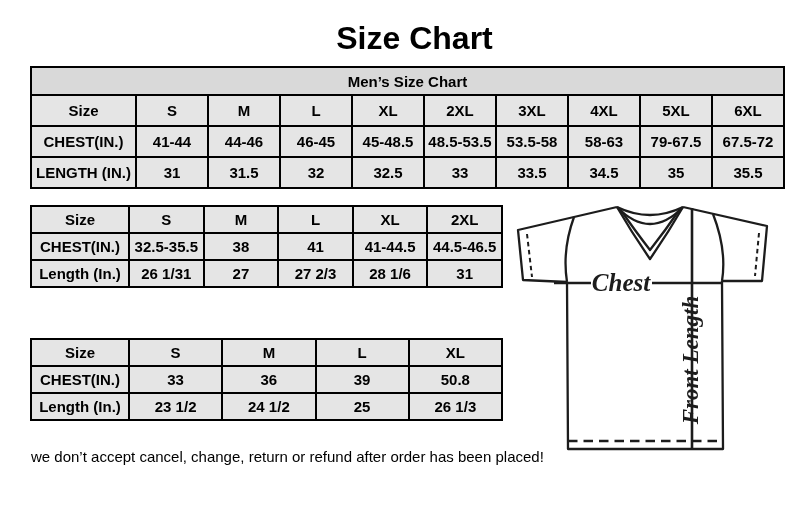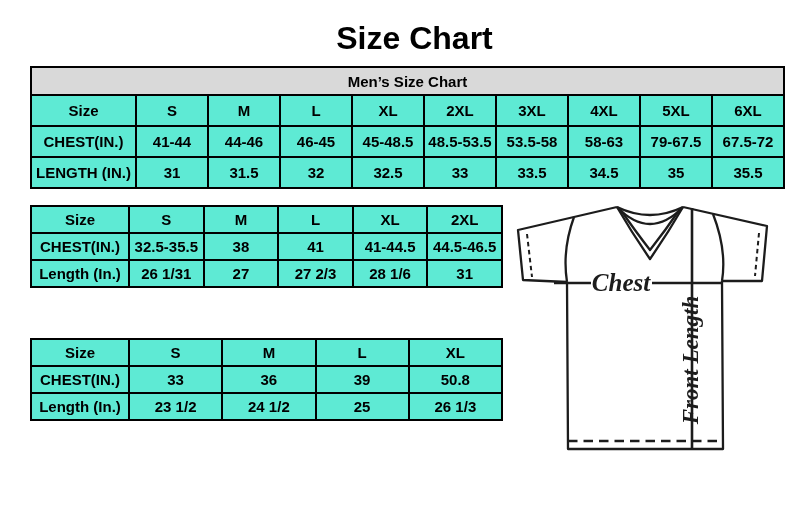--- a/index.html
+++ b/index.html
@@ -1,20 +1,20 @@
 <!DOCTYPE html>
 <html><head>
 <meta charset="utf-8">
 <style>
   html,body{margin:0;padding:0;background:#fff}
   .page{position:relative;width:805px;height:512px;background:#fff;color:#000;
         font-family:"Liberation Sans",sans-serif;overflow:hidden}
   .title{position:absolute;top:20px;left:12px;width:100%;margin:0;text-align:center;
          font-size:32px;font-weight:bold;letter-spacing:0}
-  table.size-table{position:absolute;border-collapse:collapse;table-layout:fixed;background:#5eead4}
+  table.size-table{position:absolute;border-collapse:collapse;table-layout:fixed;background:#e5e5e5}
   table.size-table td{border:2px solid #000;text-align:center;vertical-align:middle;
          font-weight:bold;font-size:15px;padding:0 1px;overflow:hidden;white-space:nowrap}
   td.thead{background:#d9d9d9;font-size:16px}
   .mens{left:30px;top:66px;width:755px}
   .mens tr{height:31px}
   .mens tr.head{height:28px}
   .womens{left:30px;top:205px;width:473px}
   .womens tr{height:27px}
   .womens tr.head{height:28px}
   .youth{left:30px;top:338px;width:473px}
@@ -157,20 +157,21 @@
         <td>Length (In.)</td>
         <td>23 1/2</td>
         <td>24 1/2</td>
         <td>25</td>
         <td>26 1/3</td>
       </tr>
     </tbody>
   </table>
 
   <div class="disclaimer">
+    <div>we don’t accept cancel, change, return or refund after order has been placed!</div>
   </div>
 
   <svg class="shirt" viewBox="0 0 290 270" aria-hidden="true">
 
     <path d="M107,12 L8,35 L13,85 L57,87"></path>
     <path class="dash" d="M17,39 L22,82"></path>
     <path d="M64,22 Q52,55 57,87"></path>
 
     <path d="M173,12 L257,31 L252,86 L212,86"></path>
     <path class="dash" d="M249,38 L245,81"></path>

